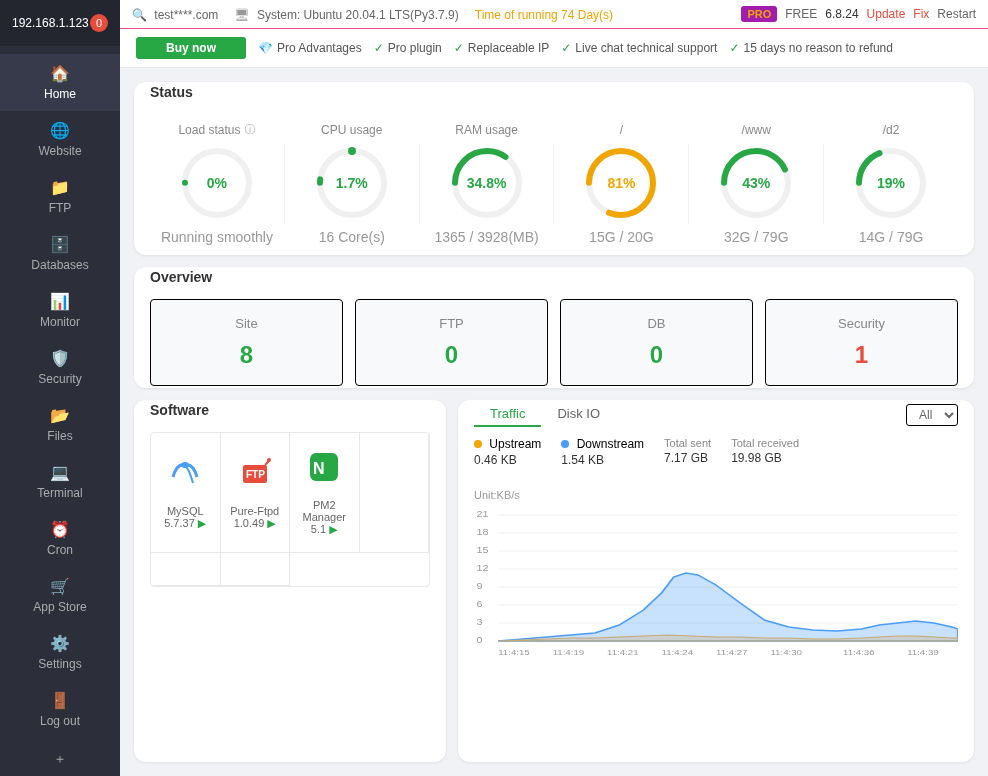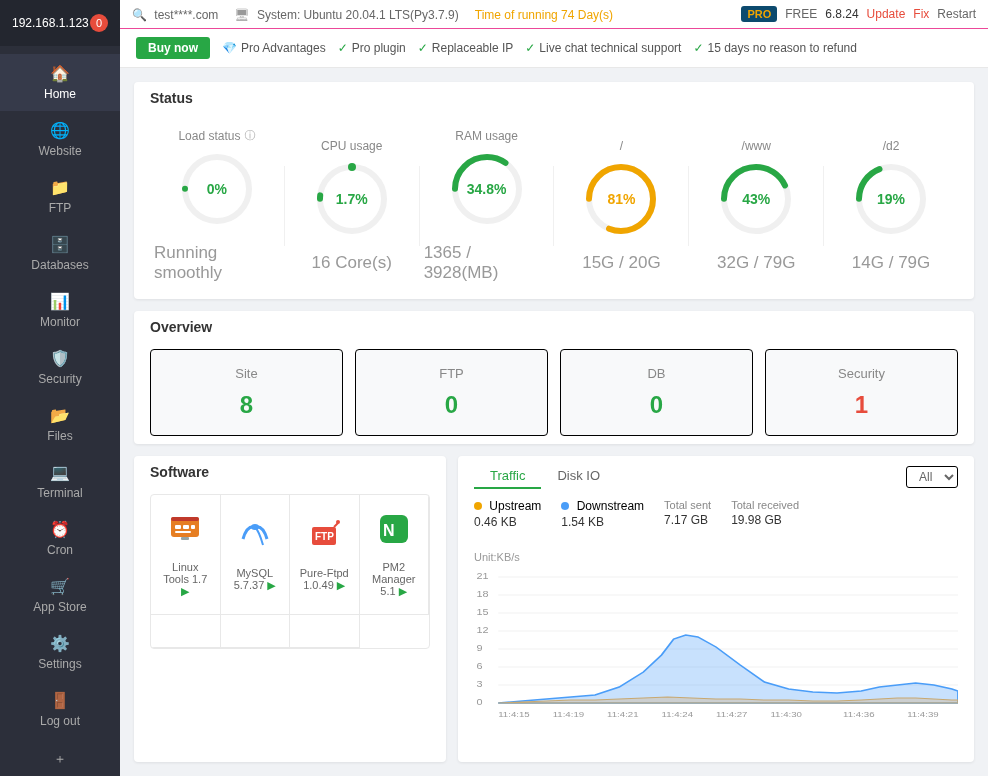--- a/index.html
+++ b/index.html
@@ -16,45 +16,45 @@
     .sidebar-item .icon { font-size: 16px; }
     .sidebar-add { display: flex; align-items: center; justify-content: center; padding: 12px; color: #aaa; cursor: pointer; }
 
     
     .main { flex: 1; display: flex; flex-direction: column; overflow: hidden; }
 
     
     .topbar { background: #fff; padding: 6px 12px; display: flex; align-items: flex-end; justify-content: space-between; border-bottom: 1px solid #ec4899; font-size: 12px; color: #666; }
     .topbar-left { display: flex; align-items: center; gap: 16px; }
     .topbar-right { display: flex; align-items: center; gap: 8px; }
-    .pro-badge { background: #0c4a6e; color: #f0a500; padding: 2px 6px; border-radius: 3px; font-size: 11px; font-weight: bold; }
+    .pro-badge { background: #a21caf; color: #f0a500; padding: 2px 6px; border-radius: 3px; font-size: 11px; font-weight: bold; }
     .version { color: #333; font-weight: 500; }
     .link-update { color: #e74c3c; cursor: pointer; }
     .link-fix { color: #e74c3c; cursor: pointer; }
     .link-restart { color: #666; cursor: pointer; }
 
     
     .promo-bar { background: #fff; padding: 8px 16px; display: flex; align-items: center; gap: 12px; border-bottom: 1px solid #e8e8e8; flex-wrap: wrap; }
-    .btn-buy { background: #28a745; color: #fff; padding: 4px 12px; border-radius: 3px; font-size: 12px; font-weight: 600; border: none; cursor: pointer; }
+    .btn-buy { background: #28a745; color: #fff; padding: 4px 30px; border-radius: 3px; font-size: 12px; font-weight: 600; border: none; cursor: pointer; }
     .promo-item { color: #555; font-size: 12px; display: flex; align-items: center; gap: 4px; }
     .promo-item .check { color: #28a745; }
     .promo-item .gem { color: #888; }
 
     
     .content { flex: 1; overflow-y: auto; padding: 14px; display: flex; flex-direction: column; gap: 12px; }
 
     
-    .panel { background: #fff; border-radius: 4px; padding: 8px 16px; box-shadow: 0 1px 3px rgba(0,0,0,0.08); }
+    .panel { background: #fff; border-radius: 12px; padding: 2px 16px; box-shadow: 0 1px 3px rgba(0,0,0,0.08); }
     .panel-title { font-size: 14px; font-weight: 600; color: #333; margin-bottom: 14px; }
 
     
     .status-row { display: flex; align-items: center; gap: 0; }
     .gauge-item { flex: 1; display: flex; flex-direction: column; align-items: center; gap: 6px; padding: 8px 4px; }
     .gauge-label { font-size: 12px; color: #888; display: flex; align-items: center; gap: 4px; }
-    .gauge-sub { font-size: 17px; color: #999; margin-top: 8px; }
+    .gauge-sub { font-size: 14px; color: #999; margin-top: 0; }
 
     
     .gauge-wrap { position: relative; width: 80px; height: 80px; }
     .gauge-wrap svg { width: 80px; height: 80px; }
     .gauge-center { position: absolute; top: 50%; left: 50%; transform: translate(-50%, -50%); font-size: 14px; font-weight: 600; text-align: center; }
 
     
     .overview-grid { display: grid; grid-template-columns: repeat(4, 1fr); gap: 12px; }
     .overview-card { background: #f8f9fa; border: 1px solid #000000; border-radius: 4px; padding: 16px; text-align: center; }
     .overview-card .ov-label { font-size: 13px; color: #888; margin-bottom: 10px; }
@@ -323,32 +323,20 @@
     <div class="ov-val red">1</div>
   </div>
         </div>
     </div>
 
     <div class="bottom-row">
 
       <div class="panel software-panel">
         <div class="panel-title">Software</div>
         <div class="software-grid" id="software-container">
-        <div class="sw-item">
-      <div class="sw-icon"><svg width="36" height="36" viewBox="0 0 36 36">
-                  <rect x="4" y="6" width="28" height="20" rx="3" fill="#e67e22"></rect>
-                  <rect x="4" y="6" width="28" height="4" rx="2" fill="#c0392b"></rect>
-                  <rect x="8" y="14" width="6" height="4" rx="1" fill="#fff"></rect>
-                  <rect x="16" y="14" width="6" height="4" rx="1" fill="#fff"></rect>
-                  <rect x="24" y="14" width="4" height="4" rx="1" fill="#fff"></rect>
-                  <rect x="8" y="20" width="16" height="2" rx="1" fill="#fff"></rect>
-                  <rect x="14" y="26" width="8" height="3" rx="1" fill="#95a5a6"></rect>
-                </svg></div>
-      <div class="sw-name">Linux Tools 1.7 <span class="arrow">▶</span></div>
-    </div>
             <div class="sw-item">
       <div class="sw-icon"><svg width="36" height="36" viewBox="0 0 36 36">
                   <path d="M6 22 Q10 8 18 10 Q26 8 30 22" fill="none" stroke="#4a9df8" stroke-width="3"></path>
                   <path d="M18 10 Q22 14 26 28" fill="none" stroke="#4a9df8" stroke-width="2"></path>
                   <ellipse cx="18" cy="10" rx="4" ry="3" fill="#4a9df8"></ellipse>
                 </svg></div>
       <div class="sw-name">MySQL 5.7.37 <span class="arrow">▶</span></div>
     </div>
             <div class="sw-item">
       <div class="sw-icon"><svg width="36" height="36" viewBox="0 0 36 36">

